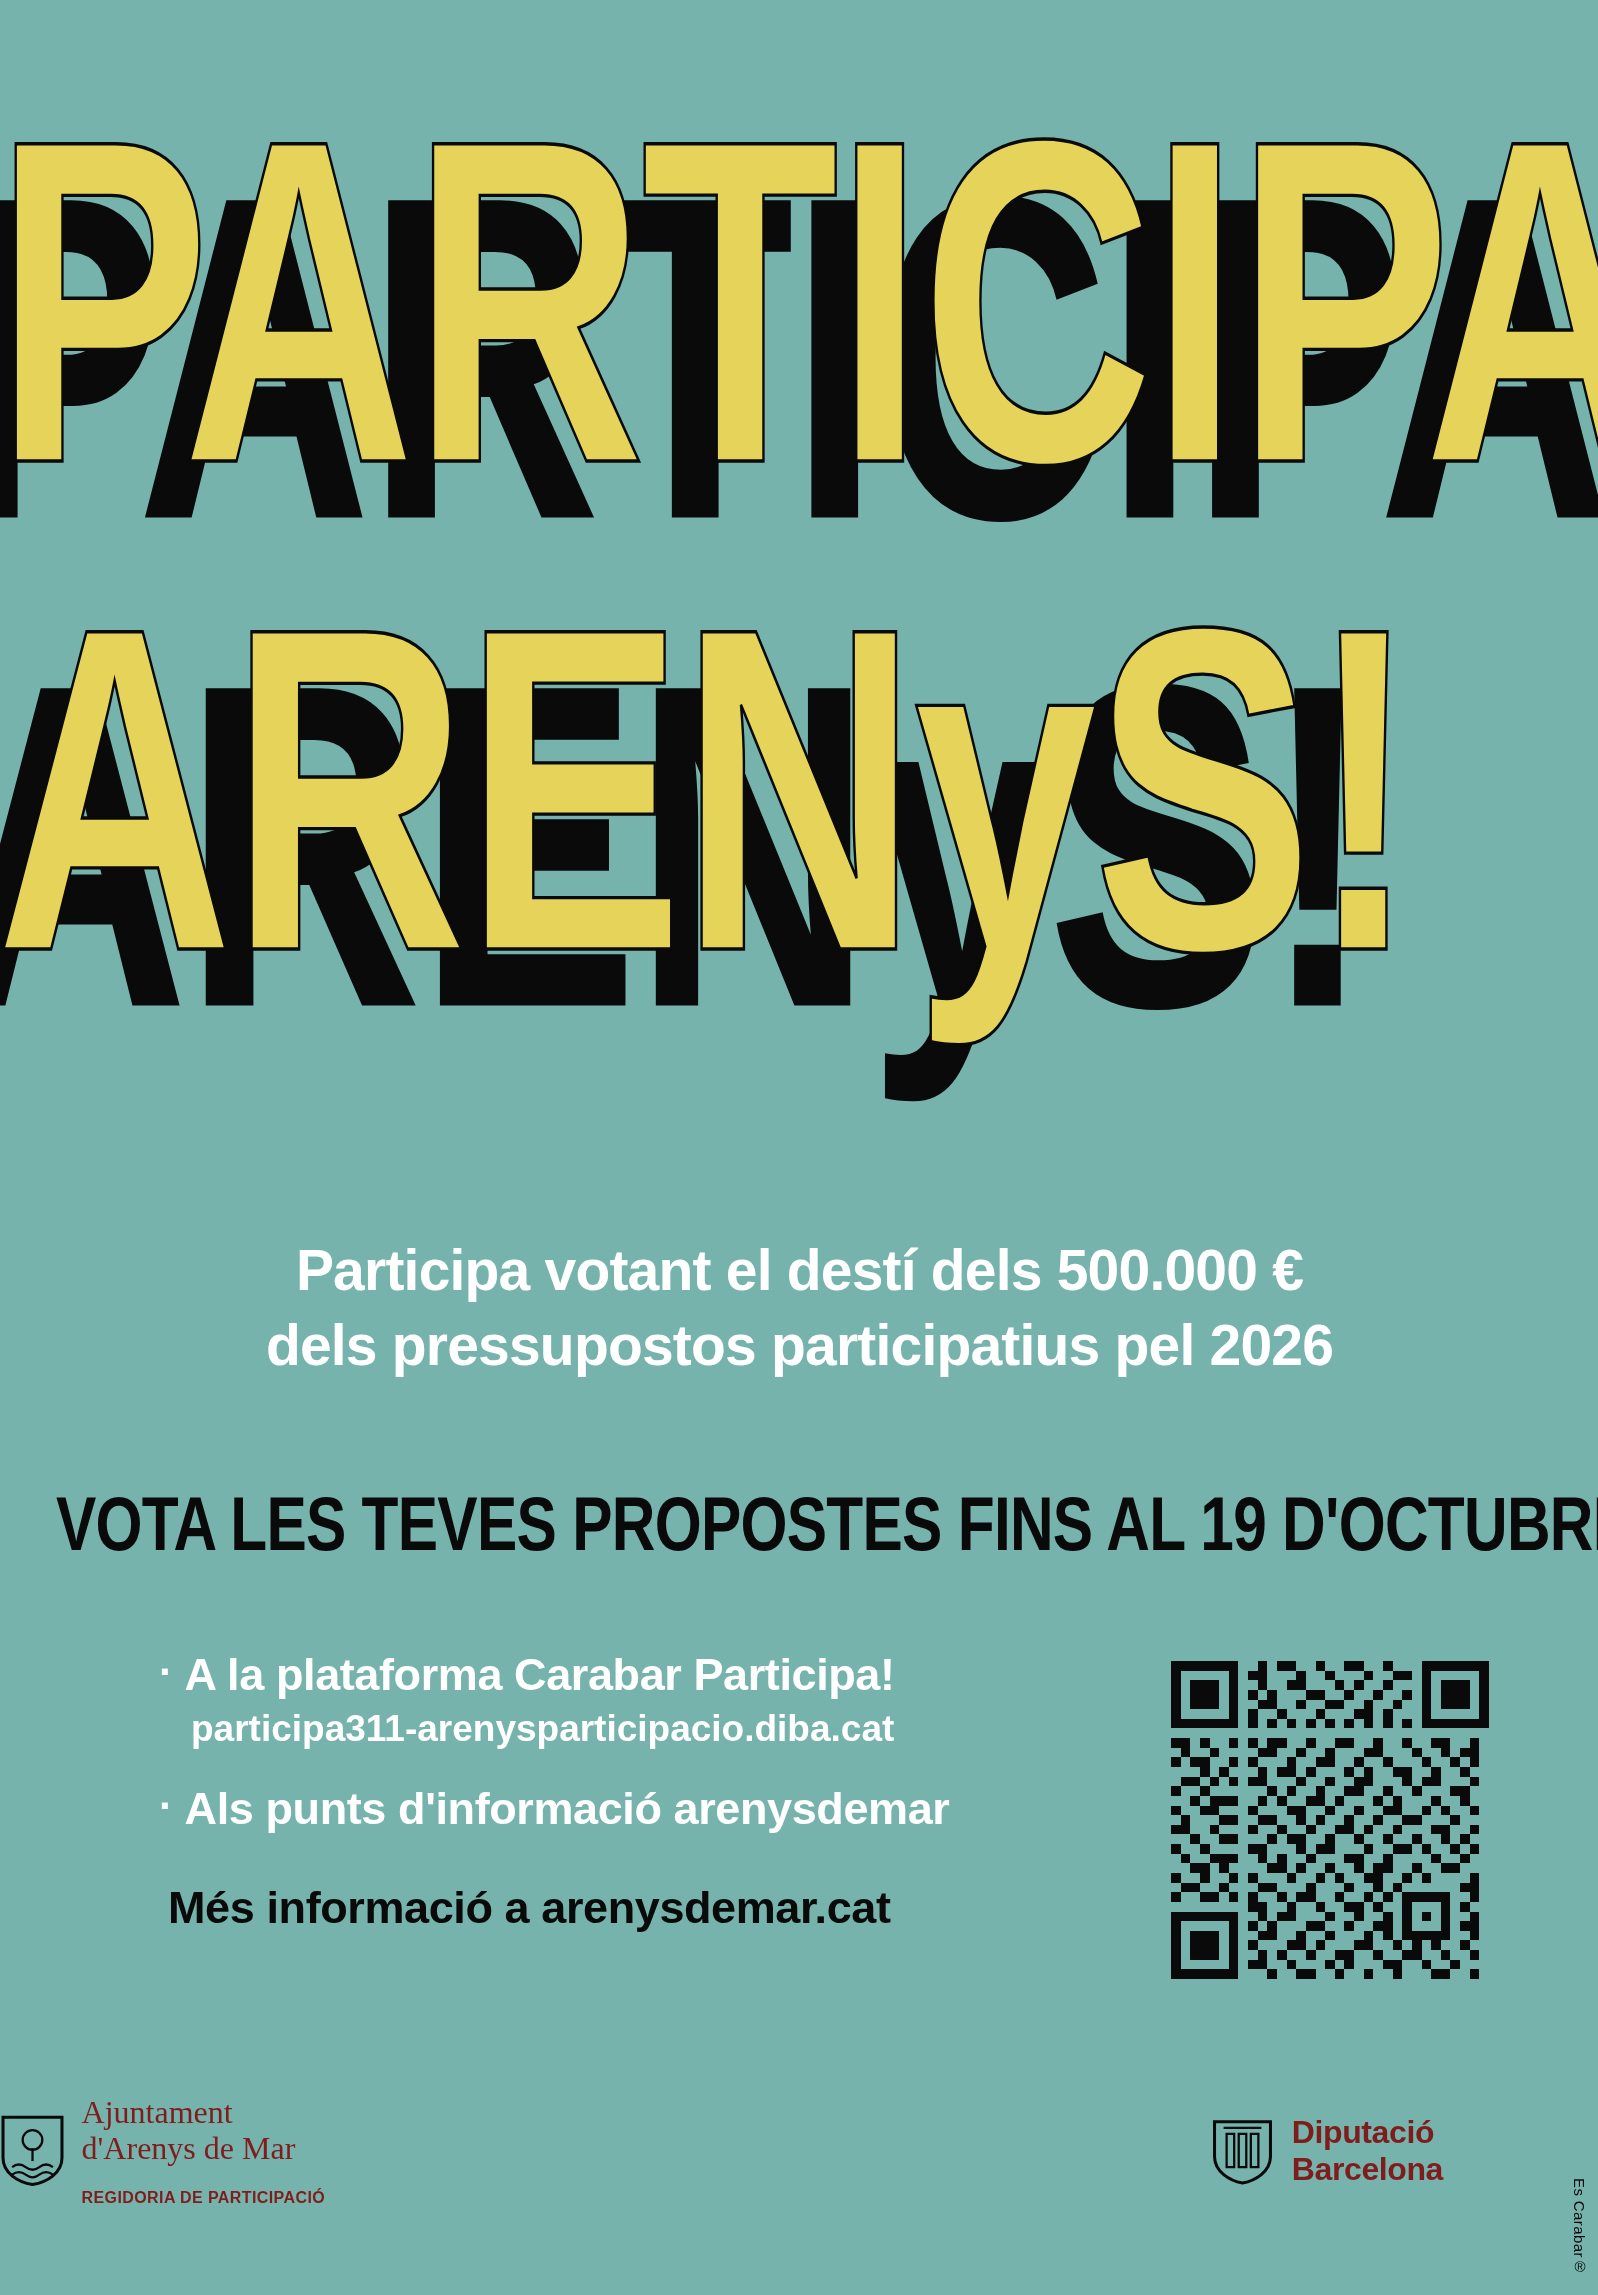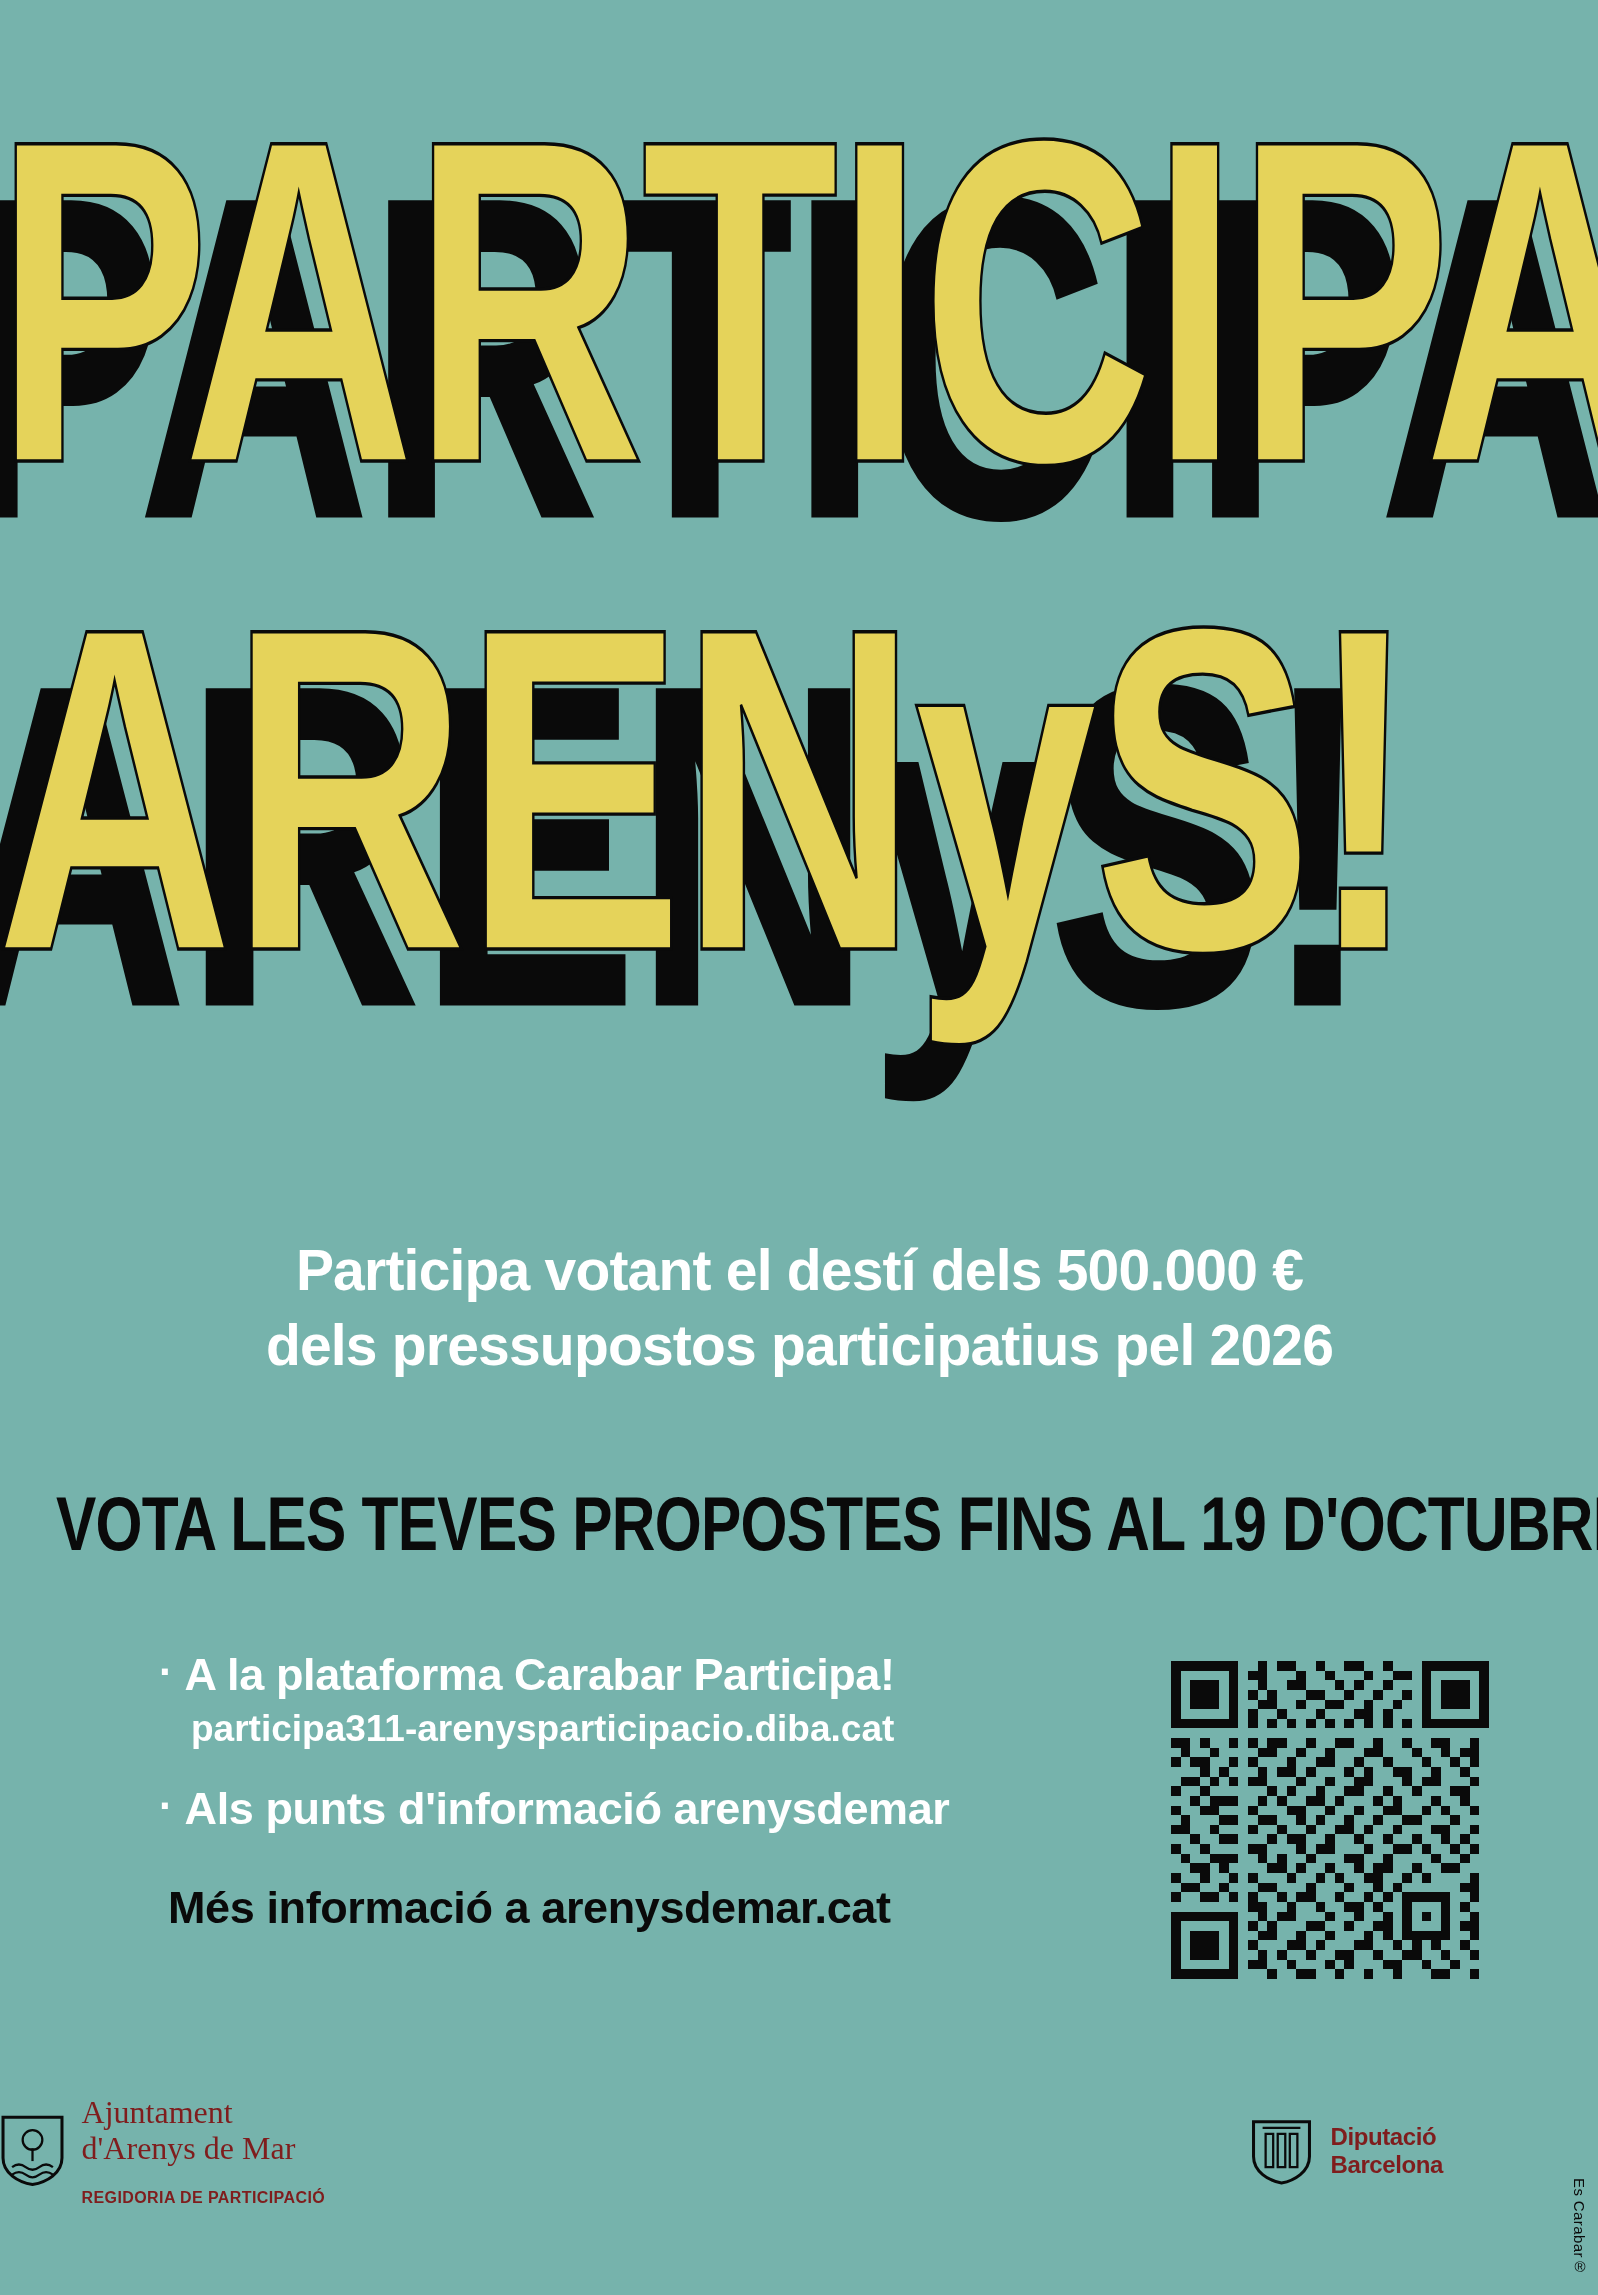--- a/index.html
+++ b/index.html
@@ -171,21 +171,21 @@
     line-height: 1.12;
     font-weight: normal;
   }
   .logo-text-sub {
     font-size: 16px;
     font-weight: bold;
     letter-spacing: 0.4px;
     margin-top: 22px;
   }
   .diba-text {
-    font-size: 24px;
+    font-size: 32px;
     font-weight: bold;
     line-height: 1.14;
     letter-spacing: -0.4px;
   }
 
   
   .credit {
     position: absolute;
     right: 10.6px;
     bottom: 19.7px;

